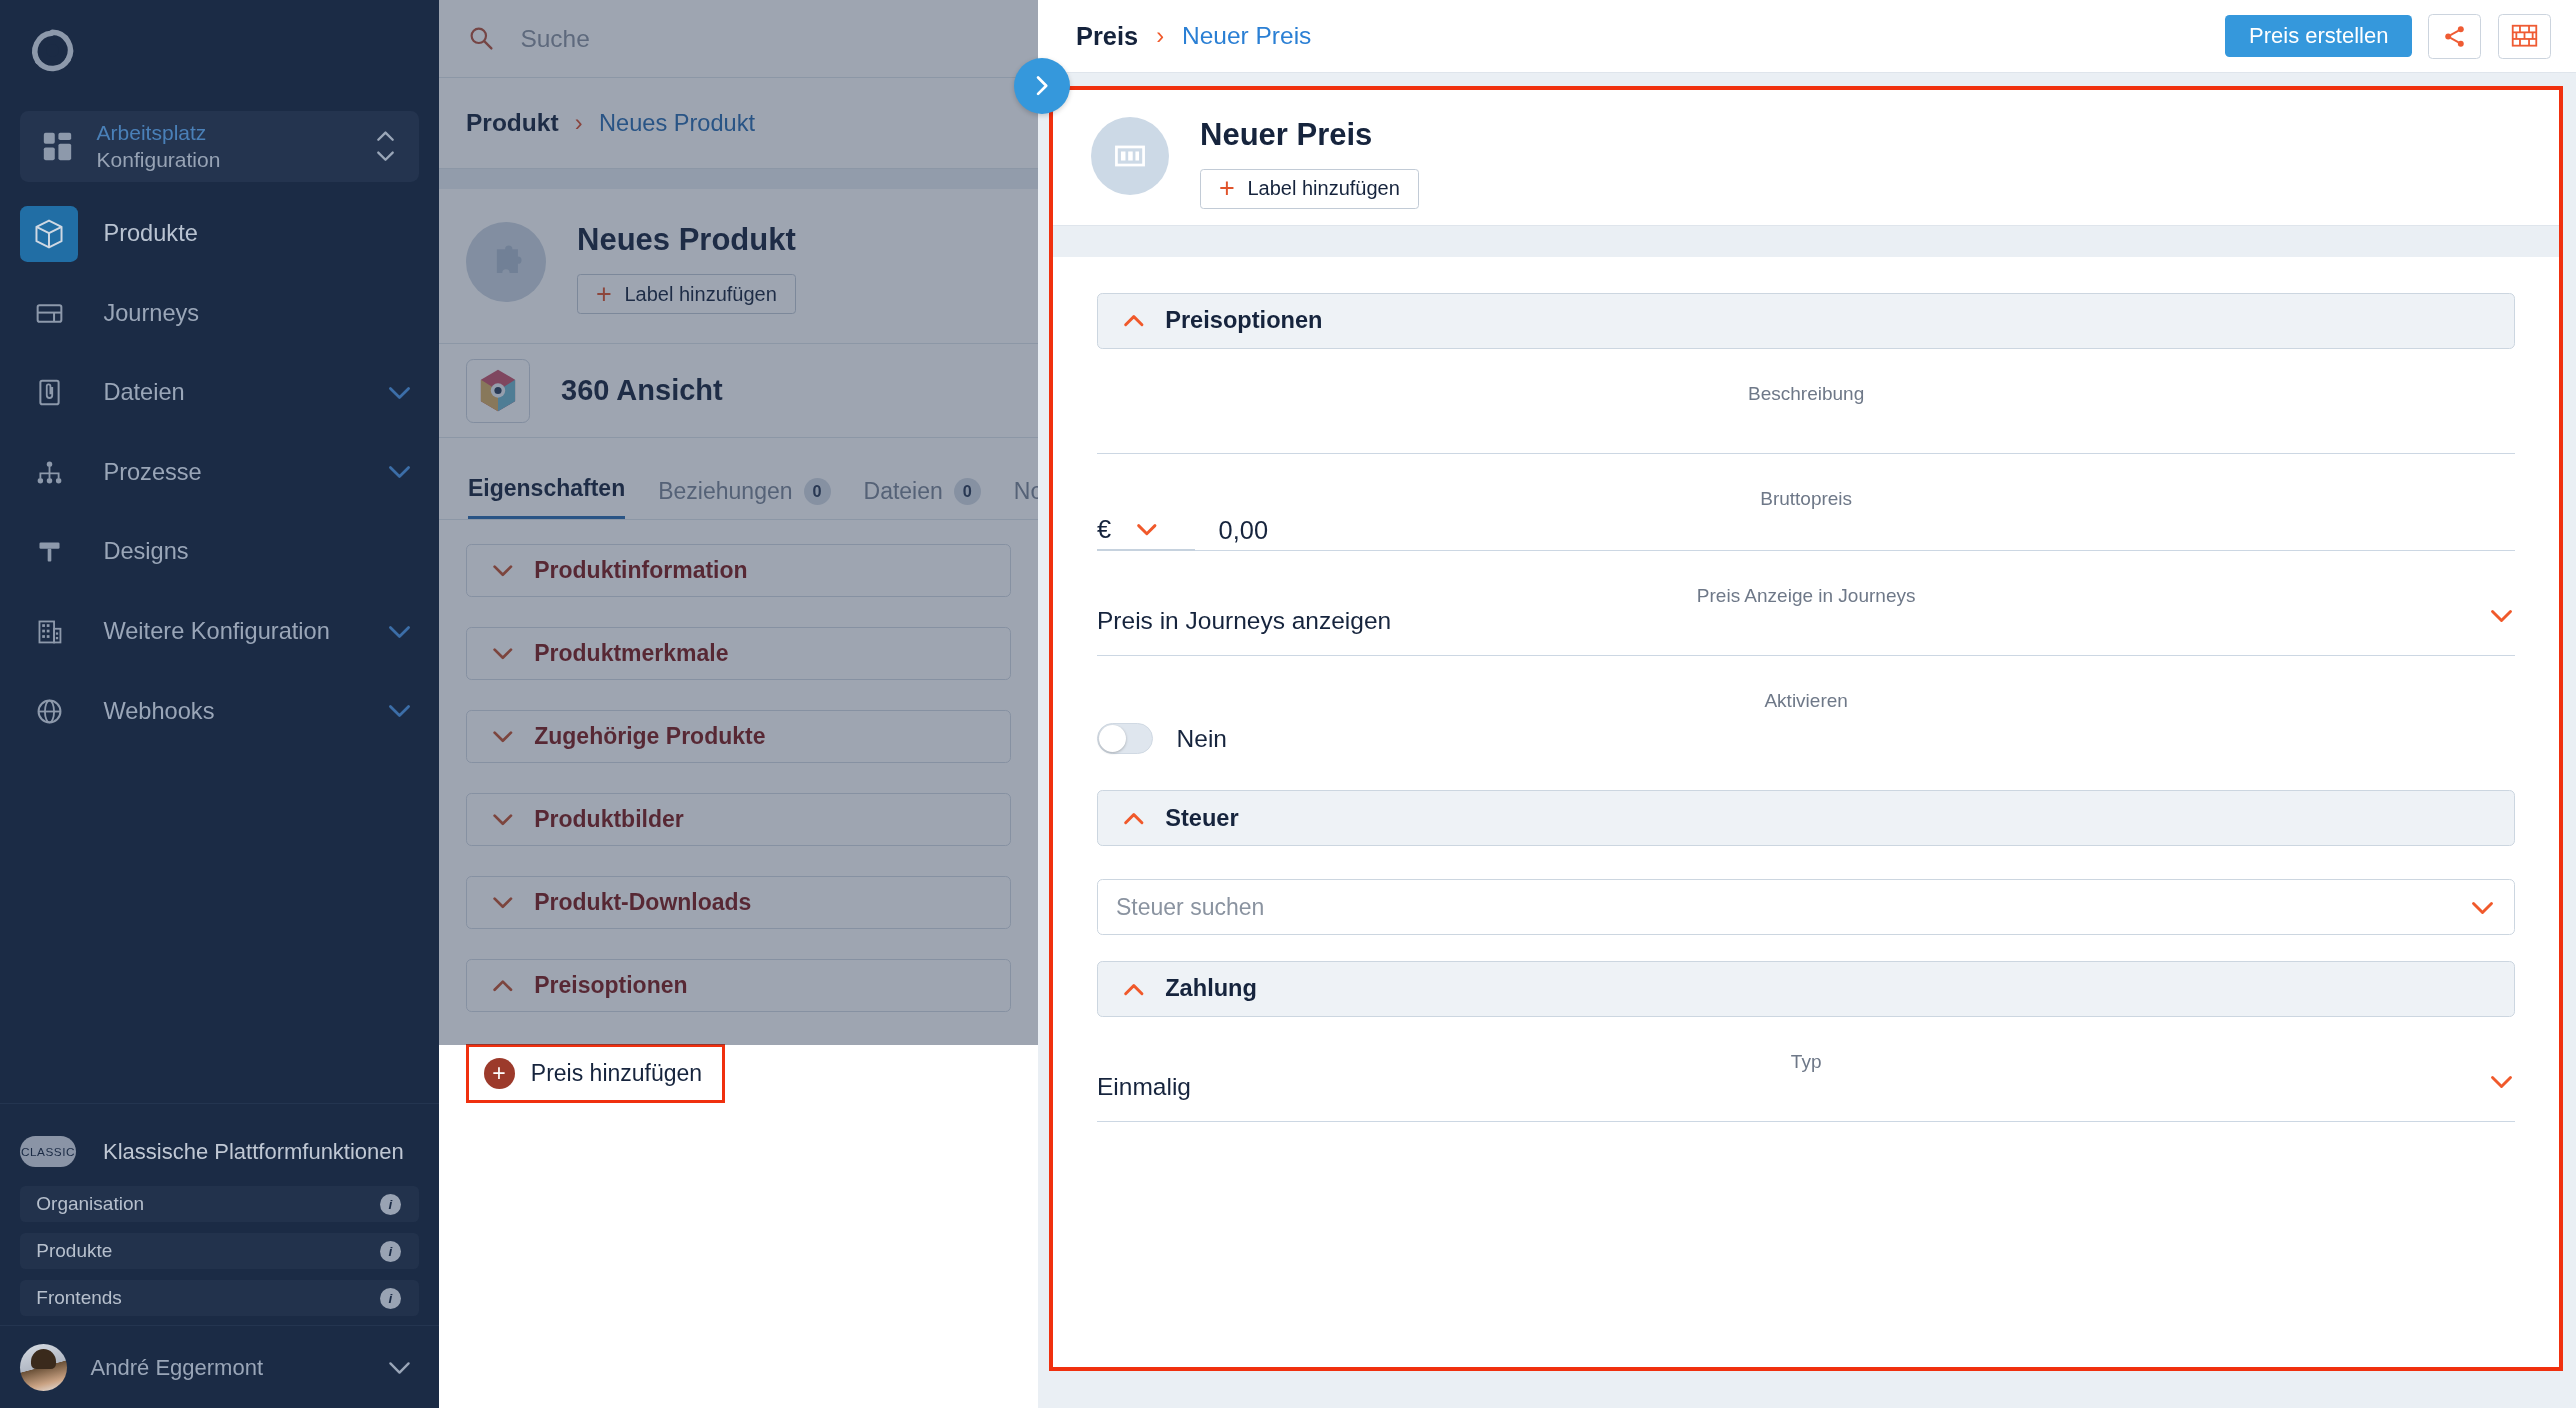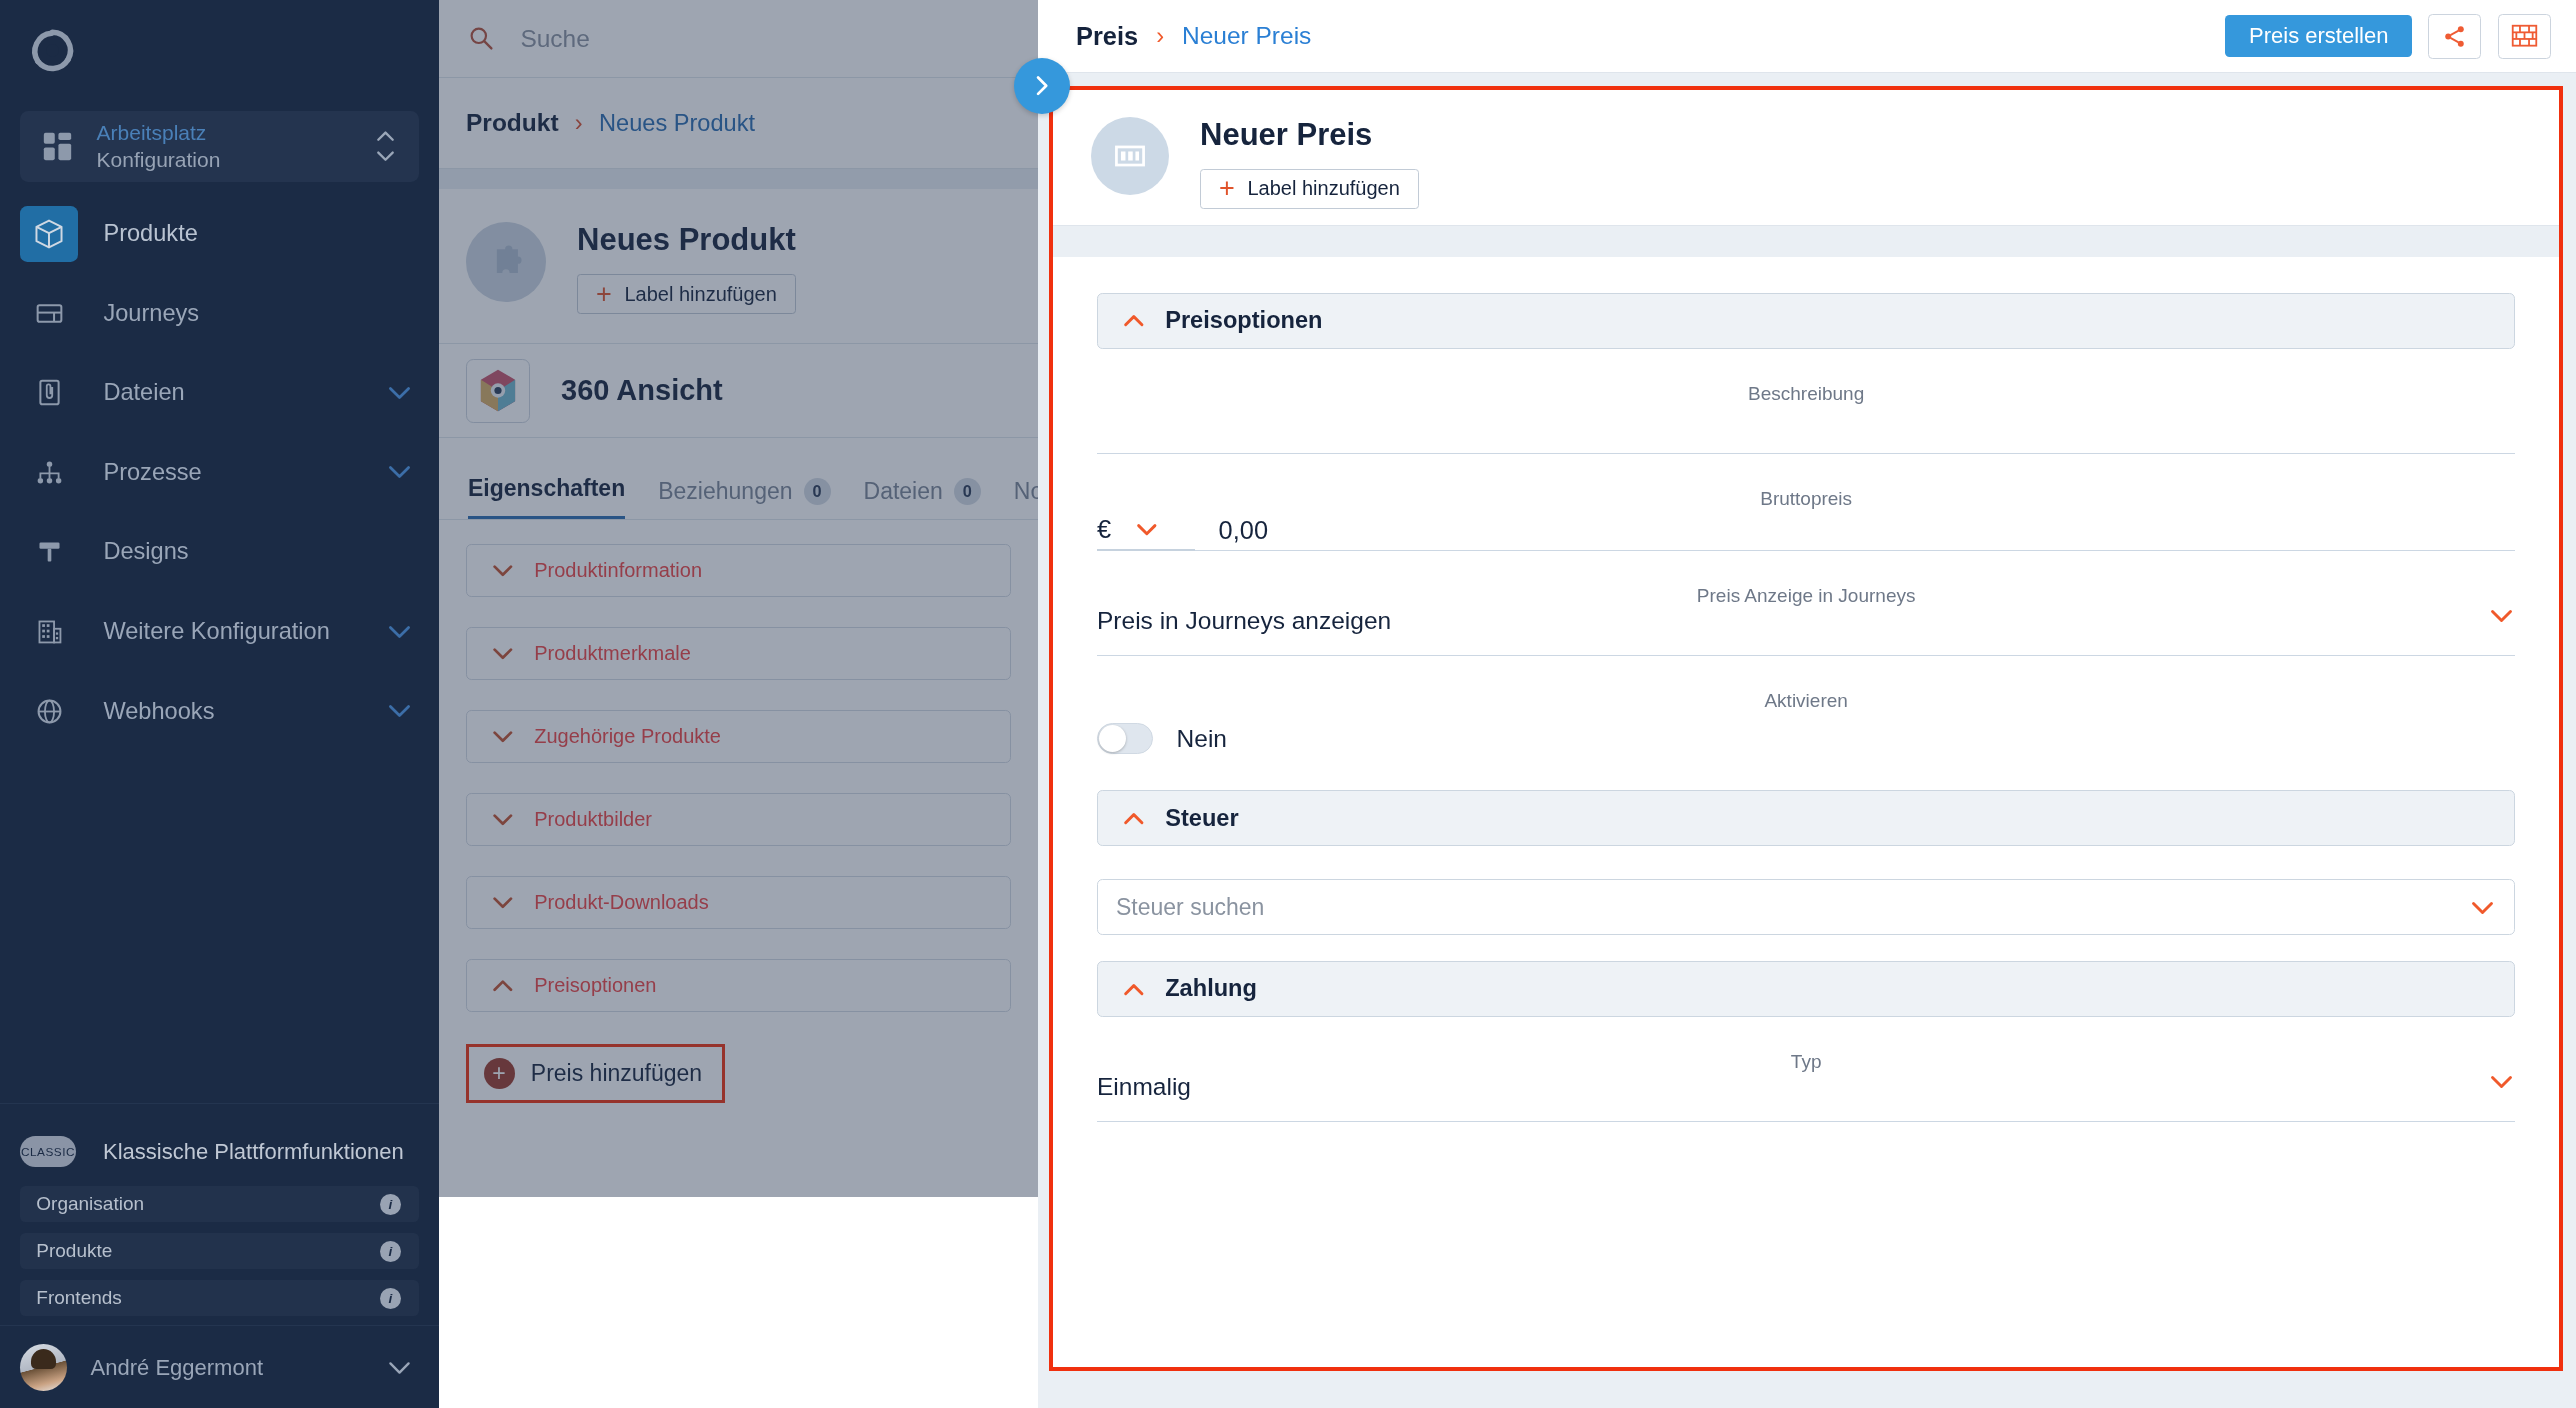--- a/index.html
+++ b/index.html
@@ -96,21 +96,21 @@
   }
   .avatar::after {
     content: ""; position: absolute; left: 11px; top: 5.4px;
     width: 25.4px; height: 20px; border-radius: 12.7px 12.7px 5.4px 5.4px;
     background: #3a2a1c;
   }
   .user-name { margin-left: 23.6px; flex: 1; color: #9aa6b8; font-size: 22px; }
 
   
   .middle {
-    width: 599px; flex: 0 0 599px; height: 1197px;
+    width: 599px; flex: 0 0 599px; height: 1045px;
     background: #ffffff; position: relative;
   }
   .mid-scroll { position: absolute; inset: 0; }
   .mid-search {
     height: 78px; display: flex; align-items: center;
     padding-left: 29px; border-bottom: 0.9px solid #dfe5ec;
   }
   .srch-icon { width: 27px; height: 27px; }
   .mid-search-text { margin-left: 25.4px; color: #8a93a0; font-size: 24.5px; }
   .mid-crumb {
@@ -167,21 +167,21 @@
     display: inline-flex; align-items: center; justify-content: center; padding: 0 7.3px;
   }
 
   .mid-acc-list { padding: 23.6px 27px 0 27px; }
   .acc-row {
     height: 53px; border: 0.9px solid #d3dae3; border-radius: 5.4px;
     display: flex; align-items: center; padding-left: 23.6px;
     margin-bottom: 30px; cursor: pointer;
   }
   .acc-chev { color: #c2502e; font-size: 20px; margin-right: 20px; display: flex; }
-  .acc-label { color: #ef4444; font-size: 20px; font-weight: normal; }
+  .acc-label { color: #7f1d1d; font-size: 23px; font-weight: bold; }
 
   .add-price-wrap { padding: 1.8px 27px 0 27px; }
   .add-price-btn {
     display: inline-flex; align-items: center; gap: 16.3px;
     border: 3.6px solid #f0300e; padding: 11px 20px 11px 14.5px;
     cursor: pointer;
   }
   .plus-circle {
     width: 31px; height: 31px; border-radius: 50%;
     background: #9c3a2b; color: #fff; font-size: 23px; line-height: 1;

